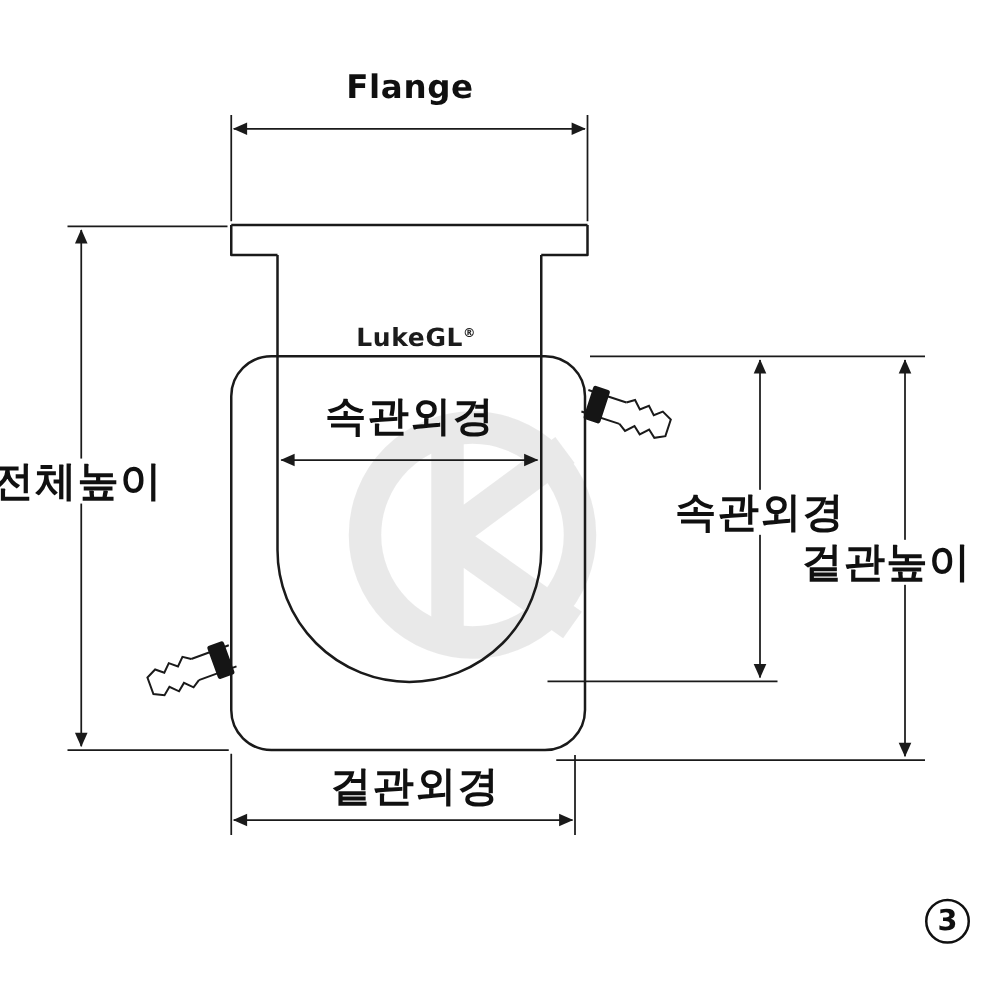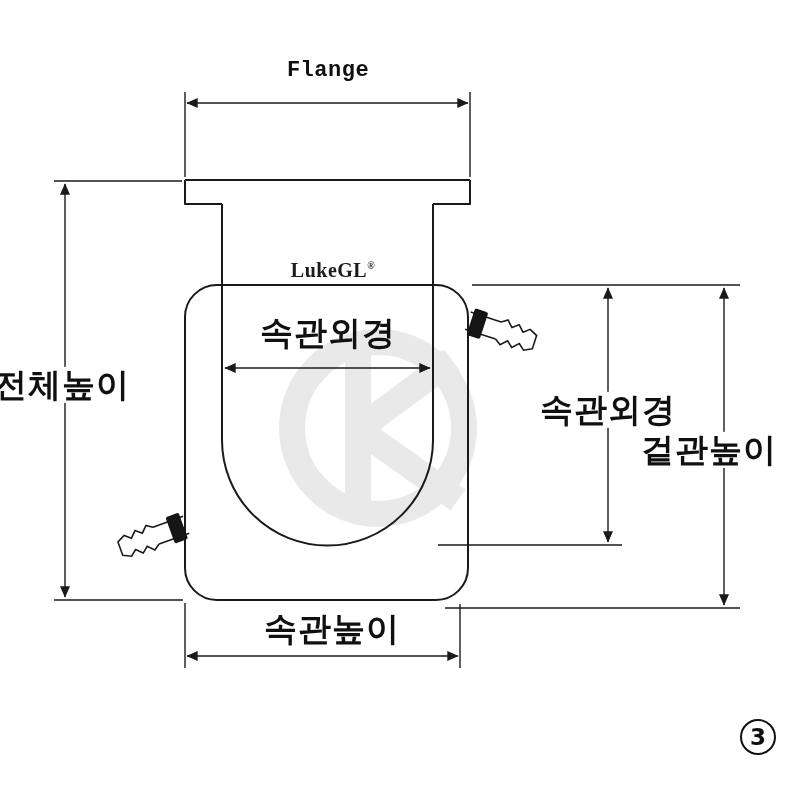--- a/index.html
+++ b/index.html
@@ -6,21 +6,21 @@
   html,body { background:#ffffff; }
   body { font-family:"DejaVu Sans","Liberation Sans",sans-serif; }
   .canvas { position:relative; width:800px; height:800px; background:#ffffff; overflow:hidden; }
   .canvas > svg { position:absolute; left:0; top:0; }
   .dim-label {
     position:absolute; transform:translate(-50%,-50%);
     font-size:33px; font-weight:700; color:#101010;
     white-space:nowrap; letter-spacing:1px; line-height:1.1;
   }
   .on-line { background:#ffffff; padding:0 4px; }
-  .flange-label { font-size:22px; letter-spacing:0.5px;font-family:Liberation Mono, monospace; }
+  .flange-label { font-size:26px; letter-spacing:0.5px; }
   .brand {
     position:absolute; transform:translate(-50%,-50%);
     font-size:20px; font-weight:700; color:#1c1c1c; letter-spacing:0.5px;
     white-space:nowrap;
   }
   .brand sup { font-size:10px; font-weight:700; vertical-align:super; }
   .fig-badge {
     position:absolute; left:740px; top:719px;
     width:36px; height:36px; border:2.5px solid #101010; border-radius:50%;
     display:flex; align-items:center; justify-content:center;
@@ -95,23 +95,23 @@
   <div class="dim-label flange-label" style="left:328px; top:71px;">Flange</div>
 
   <div class="dim-label" style="left:328px; top:333px;">속관외경</div>
 
   <div class="dim-label on-line" style="left:62px; top:385px;">전체높이</div>
 
   <div class="dim-label on-line" style="left:608px; top:410px;">속관외경</div>
 
   <div class="dim-label on-line" style="left:709px; top:450px;">겉관높이</div>
 
-  <div class="dim-label" style="left:332px; top:629px;">속관높이</div>
+  <div class="dim-label" style="left:332px; top:629px;">겉관외경</div>
 
-  <div class="brand" style="left:333px; top:270px;font-family:Liberation Serif, serif;">
+  <div class="brand" style="left:333px; top:270px;">
     <span>LukeGL</span><sup>®</sup>
   </div>
 
   <div class="fig-badge">
     <span>3</span>
   </div>
 
 </div>
 
 </body></html>

